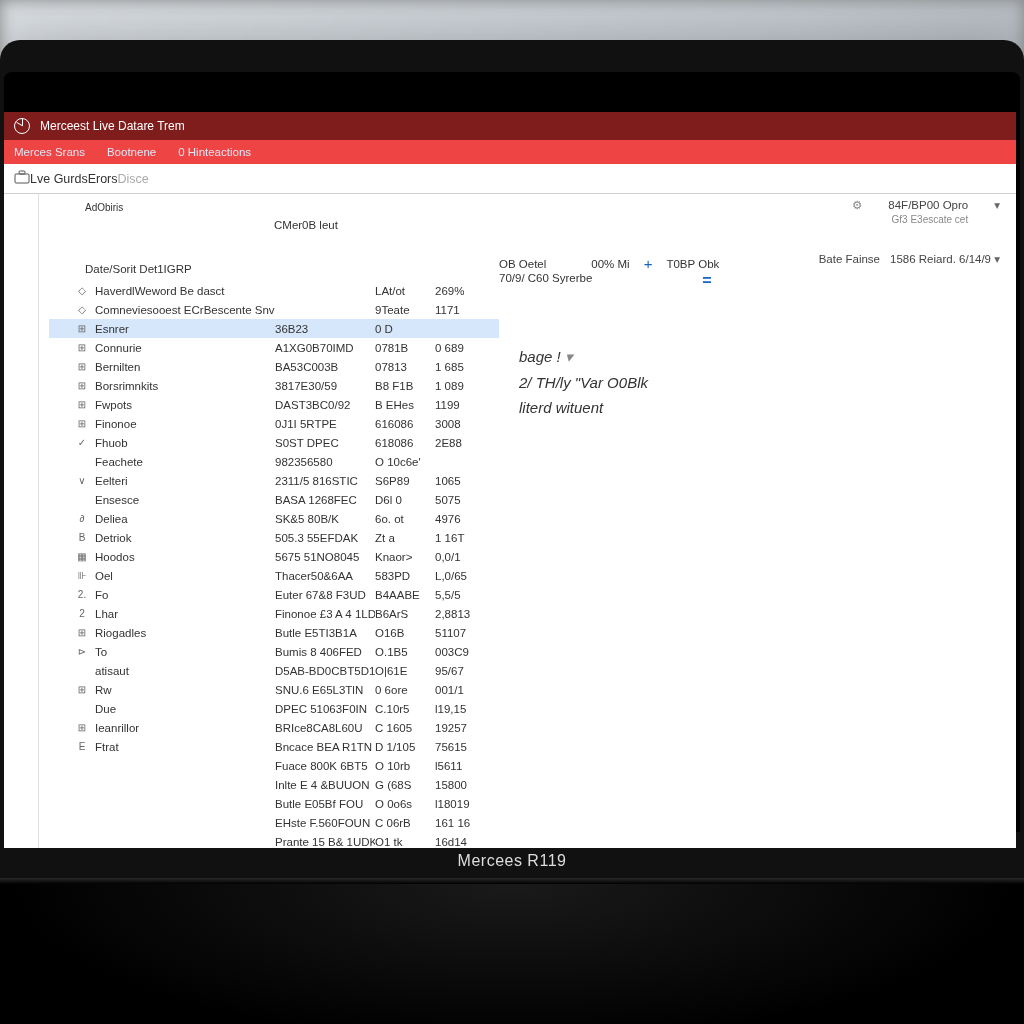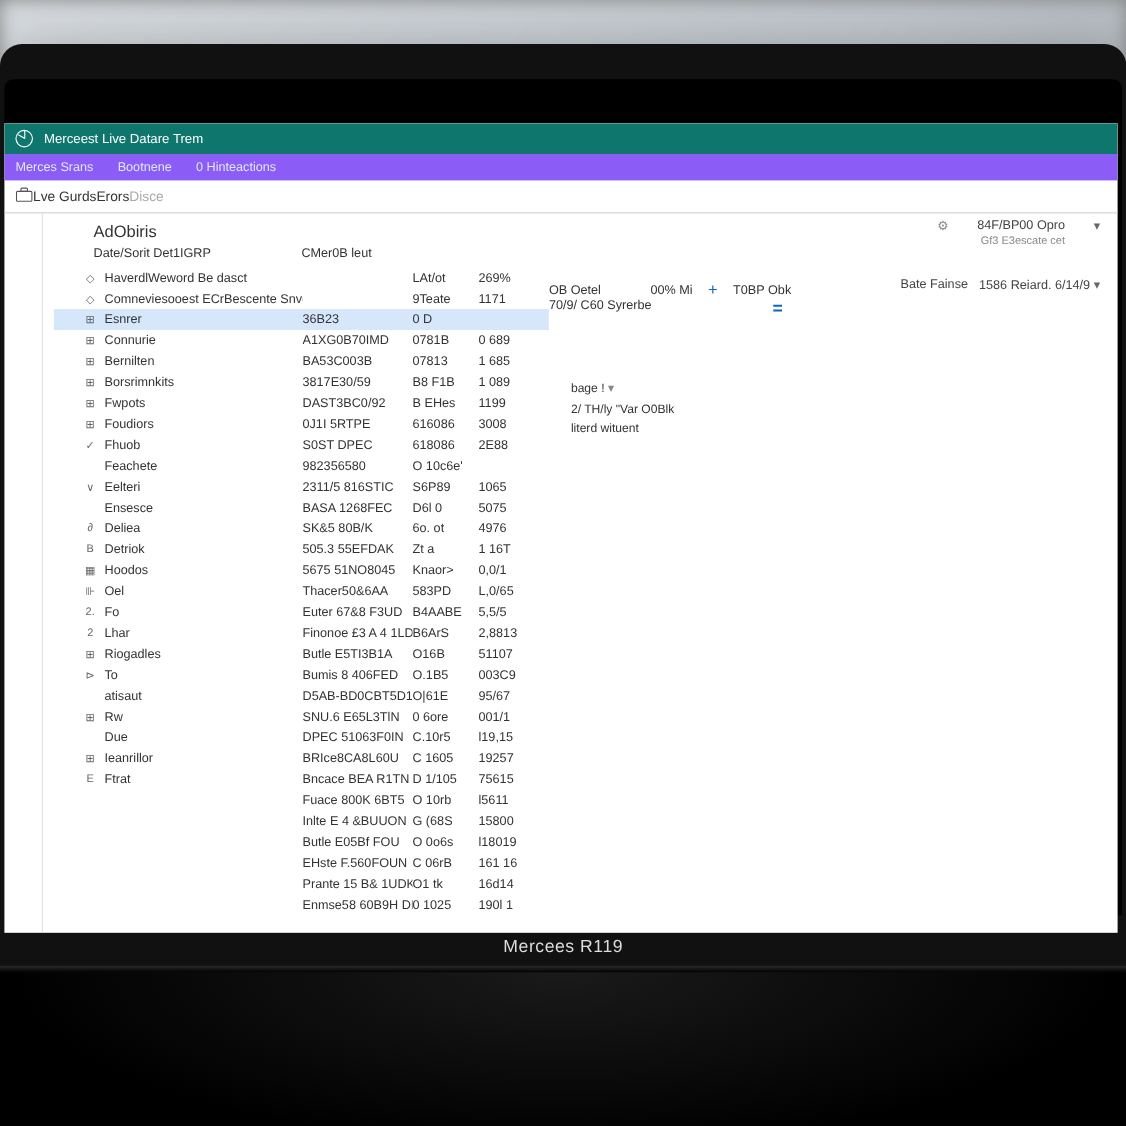--- a/index.html
+++ b/index.html
@@ -53,21 +53,21 @@
     left: 0;
     top: 40px;
     right: 4px;
     height: 736px;
     background: #fff;
     overflow: hidden;
     font-size: 12px;
   }
   .titlebar {
     height: 28px;
-    background: #0f766e;
+    background: #7f1d1d;
     color: #fff;
     display: flex;
     align-items: center;
     padding: 0 10px;
     gap: 10px;
     font-size: 12px;
   }
   .logo {
     width: 16px;
     height: 16px;
@@ -82,21 +82,21 @@
   }
   .logo::before { width: 1.2px; height: 7px; left: 6.5px; top: 0; }
   .logo::after {
     width: 1.2px; height: 7px; left: 6.5px; bottom: 0;
     transform-origin: top center;
     transform: rotate(120deg);
     box-shadow: 0 0 0 0 #fff;
   }
   .menubar {
     height: 24px;
-    background: #8b5cf6;
+    background: #ef4444;
     color: #dbe9fa;
     display: flex;
     align-items: center;
     padding: 0 10px;
     gap: 22px;
     font-size: 11.5px;
   }
   .toolbar {
     height: 30px;
     border-bottom: 1px solid #d0d0d0;
@@ -125,31 +125,31 @@
     width: 460px;
     padding: 6px 0 0 10px;
     overflow: hidden;
   }
   .right-col {
     flex: 1;
     padding: 6px 12px 0 20px;
     position: relative;
   }
   .section-label {
-    font-size: 15px;
+    font-size: 10px;
     color: #333;
     margin: 2px 0 4px 36px;
   }
   .headers {
     display: flex;
     font-size: 11.5px;
     color: #333;
     padding: 2px 0 6px 0;
   }
-  .headers span:nth-child(1){ width: 225px; padding-left: 36px;}
+  .headers span:nth-child(1){ width: 225px; padding-left: 36px; margin-top: 44px;}
   .headers span:nth-child(2){ width: 90px; }
   .headers span:nth-child(3){ width: 70px; }
   .tree {
     list-style: none;
   }
   .tree li {
     display: flex;
     align-items: center;
     height: 19px;
     font-size: 11.5px;
@@ -191,23 +191,24 @@
     align-items: center;
     font-size: 11.5px;
     color: #333;
   }
   .plus { color: #1565c0; font-size: 15px; margin: 0 6px;}
   .eq { color: #1565c0; font-size: 16px; font-weight: 600;}
   .panel {
     position: absolute;
     left: 20px;
     top: 150px;
-    font-size: 11px;
+    font-size: 15px;
     color: #333;
     line-height: 1.7;
+    font-style: italic;
   }
   .range-row {
     position: absolute;
     right: 16px;
     top: 58px;
     display: flex;
     gap: 10px;
     align-items: center;
     font-size: 11.5px;
     color: #444;
@@ -319,21 +320,21 @@
                 </li>
                 <li>
                   <span class="ico">⊞</span>
                   <span class="nm">Fwpots</span>
                   <span class="v1">DAST3BC0/92</span>
                   <span class="v2">B EHes</span>
                   <span class="v3">1199</span>
                 </li>
                 <li>
                   <span class="ico">⊞</span>
-                  <span class="nm">Foudiors</span>
+                  <span class="nm">Finonoe</span>
                   <span class="v1">0J1I 5RTPE</span>
                   <span class="v2">616086</span>
                   <span class="v3">3008</span>
                 </li>
                 <li>
                   <span class="ico">✓</span>
                   <span class="nm">Fhuob</span>
                   <span class="v1">S0ST DPEC</span>
                   <span class="v2">618086</span>
                   <span class="v3">2E88</span>

